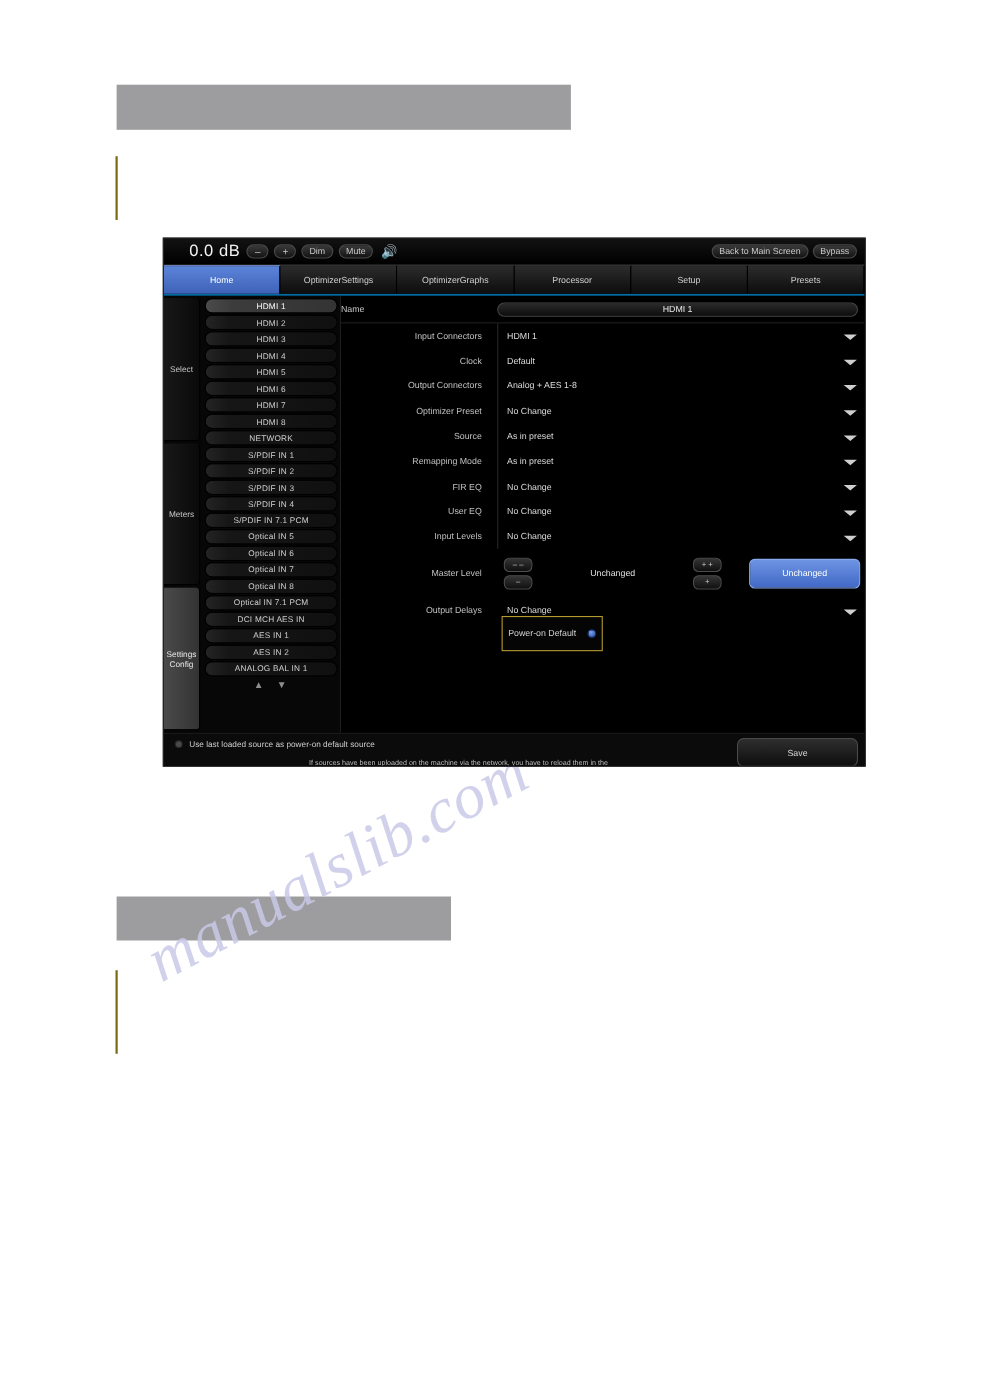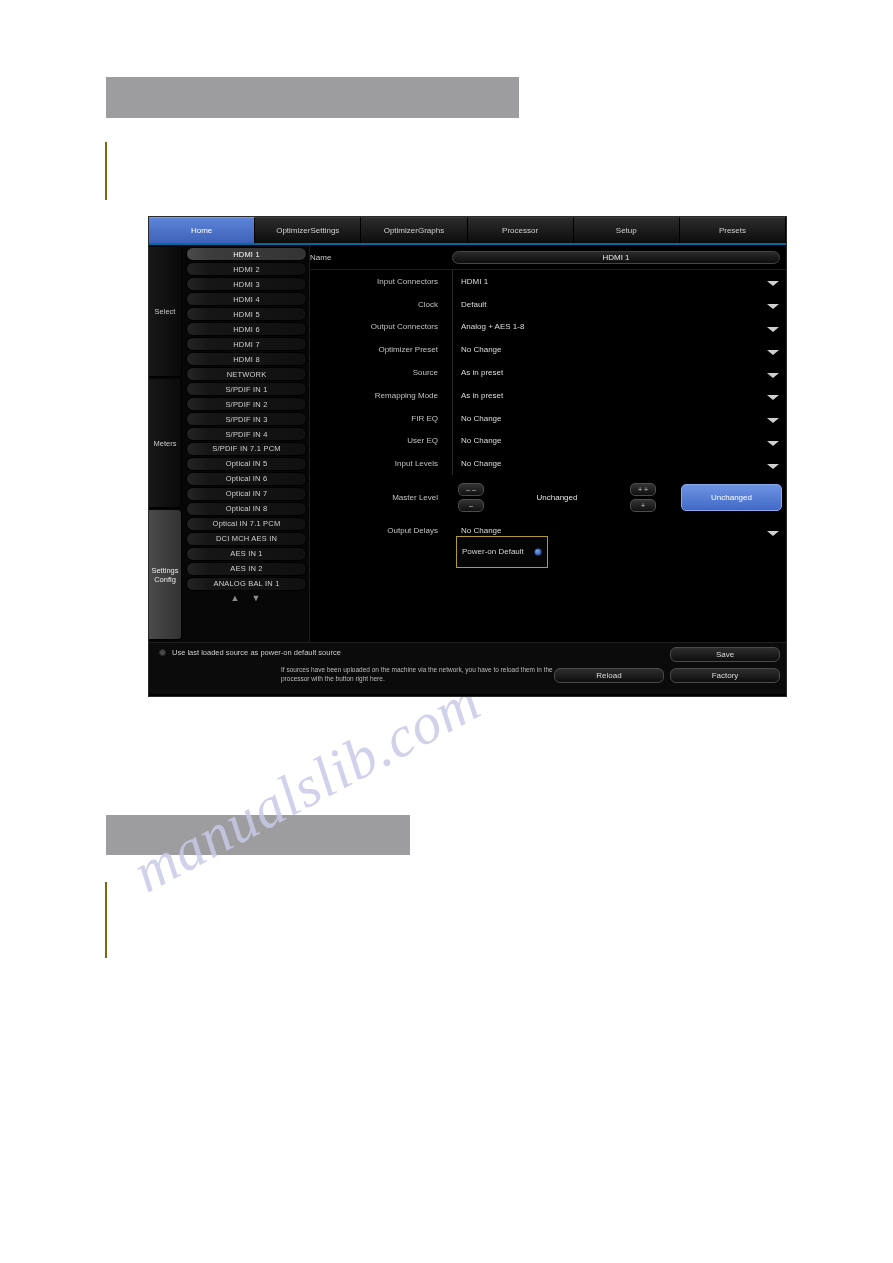--- a/index.html
+++ b/index.html
@@ -418,21 +418,21 @@
     width: 230px;
     padding: 4px 6px 0 0;
     box-sizing: border-box;
     display: flex;
     flex-direction: column;
     align-items: flex-end;
     gap: 6px;
   }
   .fbtn-row { display: flex; gap: 6px; }
   .fbtn {
-    width: 110px; height: 15px;
+    width: 110px; height: 26px;
     border-radius: 6px;
     background: linear-gradient(#2e2e2e, #0e0e0e);
     border: 1px solid #4a4a4a;
     color: #dcdcdc;
     font-size: 8px;
     display: flex;
     align-items: center;
     justify-content: center;
     box-sizing: border-box;
   }
@@ -445,20 +445,32 @@
   <div class="gray-bar" id="gray-bar-1"></div>
   <div class="olive-rule" id="olive-rule-1"></div>
 
   <div class="gray-bar" id="gray-bar-2"></div>
   <div class="olive-rule" id="olive-rule-2"></div>
 
   <div class="watermark">manualslib.com</div>
 
   <div class="app">
 
+    <div class="topbar">
+      <div class="vol-readout">0.0 dB</div>
+      <div class="pill round">–</div>
+      <div class="pill round">+</div>
+      <div class="pill">Dim</div>
+      <div class="pill">Mute</div>
+      <div class="spk">🔊</div>
+      <div class="topbar-right">
+        <div class="pill">Back to Main Screen</div>
+        <div class="pill">Bypass</div>
+      </div>
+    </div>
 
     <div class="tabbar" id="tabbar">
         <div class="tab active">
           <span>Home</span>
         </div>
         <div class="tab">
           <span>Optimizer</span>
           <span>Settings</span>
         </div>
         <div class="tab">

